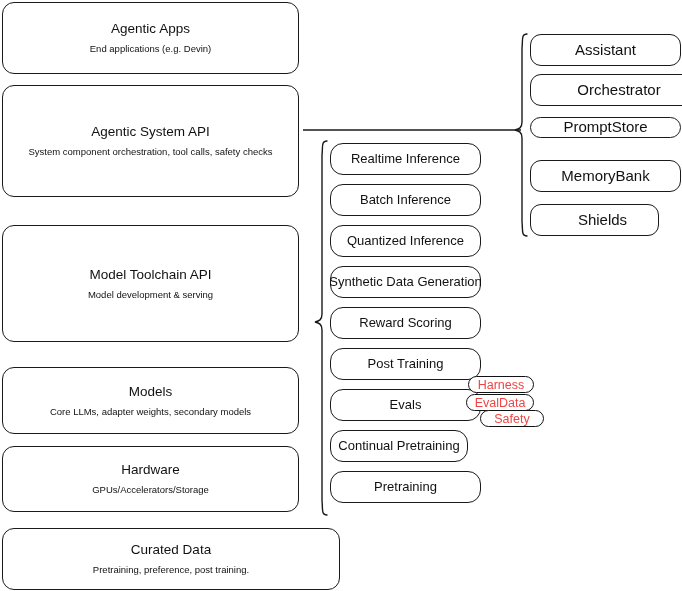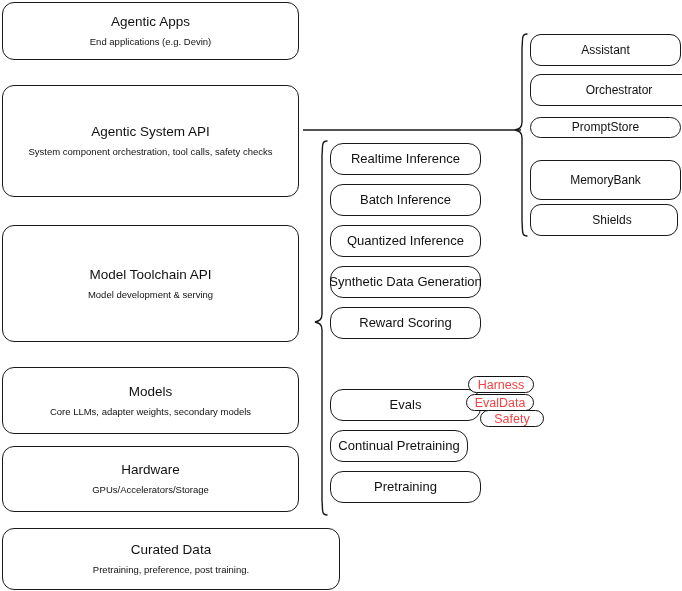--- a/index.html
+++ b/index.html
@@ -48,21 +48,21 @@
   .stack-node {
     border-radius: 12px;
   }
   .mid-node {
     border-radius: 13px;
   }
   .mid-node .title { font-size: 13px; }
   .right-node {
     border-radius: 11px;
   }
-  .right-node .title { font-size: 12px; }
+  .right-node .title { font-size: 15px; }
   .pill {
     position: absolute;
     box-sizing: border-box;
     border: 1.6px solid #111111;
     border-radius: 999px;
     background: #ffffff;
     display: flex;
     align-items: center;
     justify-content: center;
     font-size: 12.5px;
@@ -99,21 +99,21 @@
 
     <path d="M327 141
              C321 141, 323 147, 322 155
              L322 314
              C322 320, 319 321, 315 322
              C319 323, 322 324, 322 330
              L322 501
              C323 509, 321 515, 327 515" fill="none" stroke="#1a1a1a" stroke-width="1.4" stroke-linecap="round"></path>
   </svg>
 
-  <div class="node stack-node" style="left:2px; top:2px; width:297px; height:58px;justify-content:center;">
+  <div class="node stack-node" style="left:2px; top:2px; width:297px; height:72px;justify-content:center;">
     <div class="title">Agentic Apps</div>
     <div class="subtitle">End applications (e.g. Devin)</div>
   </div>
 
   <div class="node stack-node" style="left:2px; top:85px; width:297px; height:112px;">
     <div class="title">Agentic System API</div>
     <div class="subtitle">System component orchestration, tool calls, safety checks</div>
   </div>
 
   <div class="node stack-node" style="left:2px; top:225px; width:297px; height:117px;">
@@ -144,20 +144,23 @@
   </div>
   <div class="node mid-node" style="left:330px; top:225px; width:151px; height:32px;">
     <div class="title">Quantized Inference</div>
   </div>
   <div class="node mid-node" style="left:330px; top:266px; width:151px; height:32px;">
     <div class="title">Synthetic Data Generation</div>
   </div>
   <div class="node mid-node" style="left:330px; top:307px; width:151px; height:32px;">
     <div class="title">Reward Scoring</div>
   </div>
+  <div class="node mid-node" style="left:330px; top:348px; width:151px; height:32px;">
+    <div class="title">Post Training</div>
+  </div>
   <div class="node mid-node" style="left:330px; top:389px; width:151px; height:32px;">
     <div class="title">Evals</div>
   </div>
   <div class="node mid-node" style="left:330px; top:430px; width:138px; height:32px;">
     <div class="title">Continual Pretraining</div>
   </div>
   <div class="node mid-node" style="left:330px; top:471px; width:151px; height:32px;">
     <div class="title">Pretraining</div>
   </div>
 
@@ -173,20 +176,20 @@
 
   <div class="node right-node" style="left:530px; top:34px; width:151px; height:32px;">
     <div class="title">Assistant</div>
   </div>
   <div class="node right-node" style="left:530px; top:74px; width:178px; height:32px;">
     <div class="title">Orchestrator</div>
   </div>
   <div class="node right-node" style="left:530px; top:117px; width:151px; height:21px;">
     <div class="title">PromptStore</div>
   </div>
-  <div class="node right-node" style="left:530px; top:160px; width:151px; height:40px;">
+  <div class="node right-node" style="left:530px; top:160px; width:151px; height:32px;">
     <div class="title">MemoryBank</div>
   </div>
-  <div class="node right-node" style="left:530px; top:204px; width:148px; height:32px;padding-left:16px;">
+  <div class="node right-node" style="left:530px; top:204px; width:129px; height:32px;padding-left:16px;">
     <div class="title">Shields</div>
   </div>
 
 </div>
 
 </body></html>

